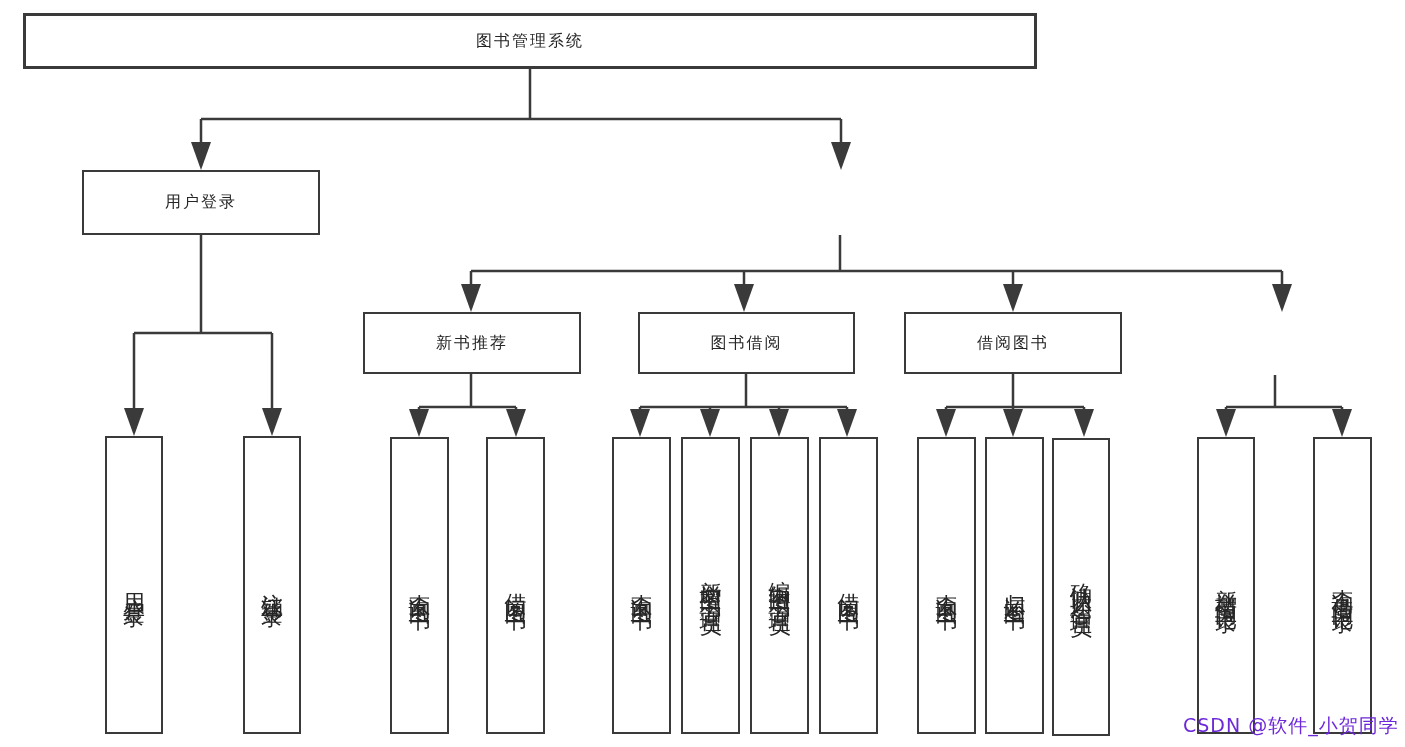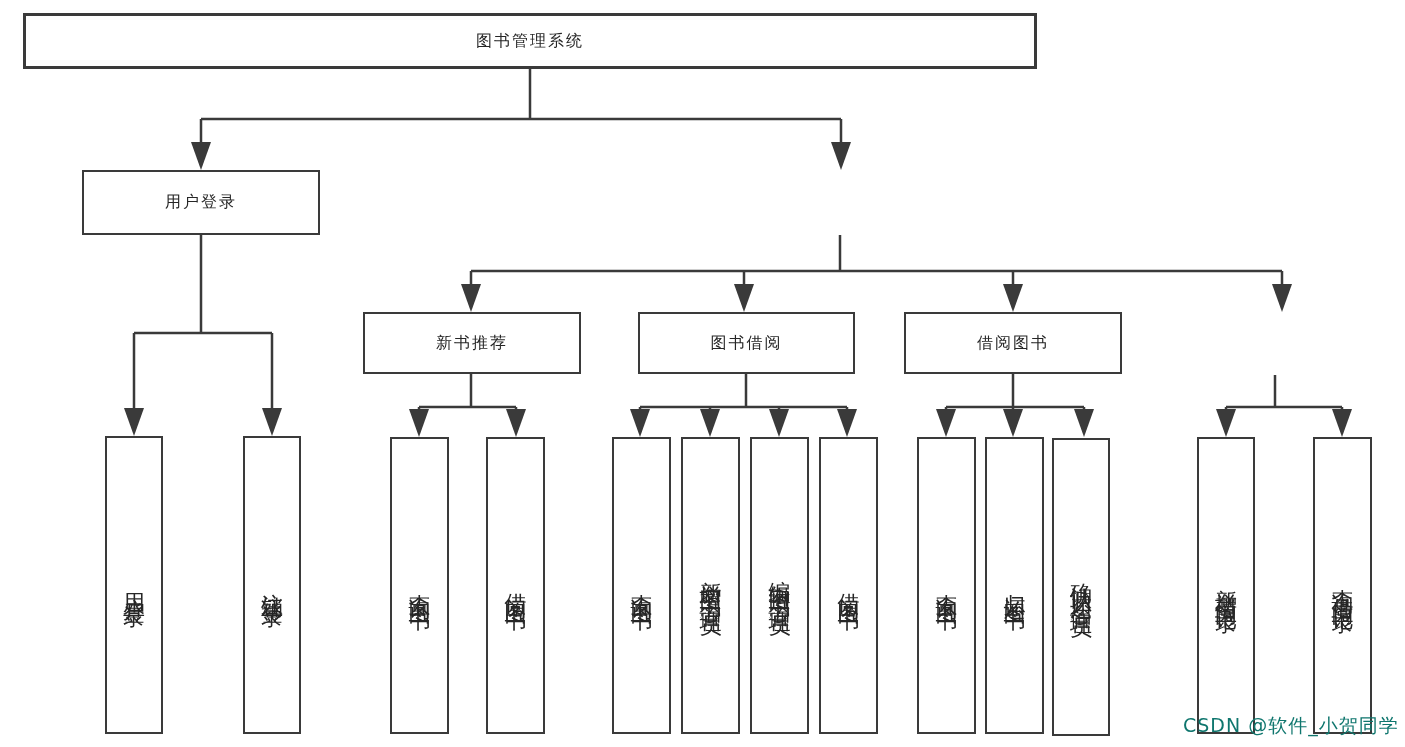--- a/index.html
+++ b/index.html
@@ -28,21 +28,21 @@
     font-size:22px;
     letter-spacing:5px;
     line-height:1;
     white-space:nowrap;
   }
   #watermark{
     position:absolute;
     left:1183px;top:713px;
     font-size:19px;
     letter-spacing:1px;
-    color:#0f766e;
+    color:#6d28d9;
     white-space:nowrap;
     z-index:5;
   }
 </style>
 </head>
 <body>
 
 <div id="canvas">
 
   <svg id="connectors" width="1405" height="747" viewBox="0 0 1405 747">

